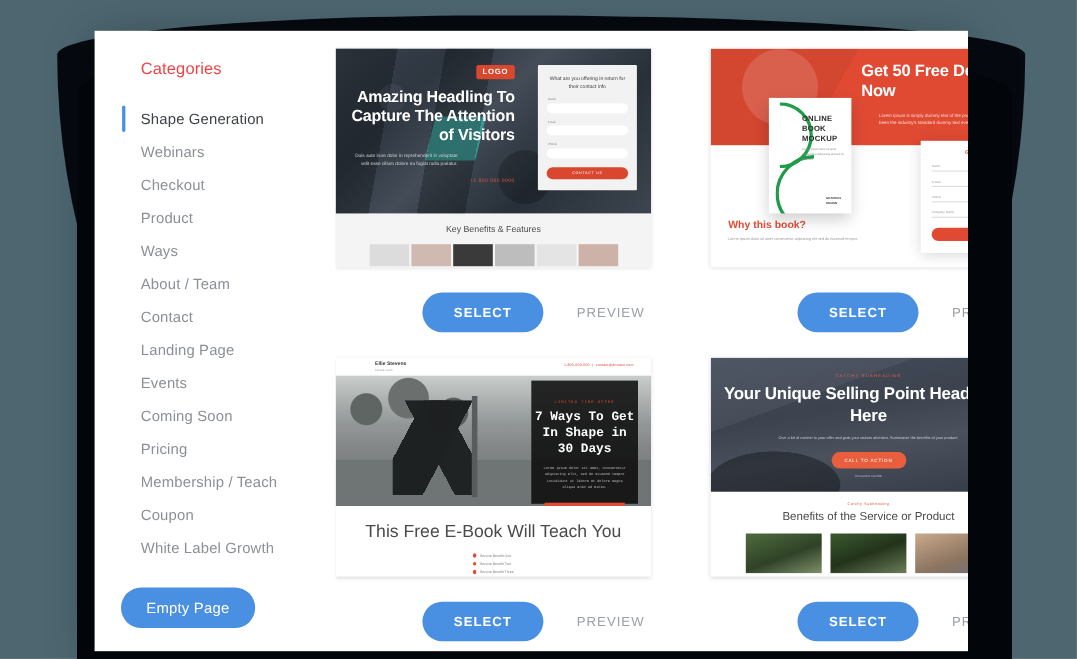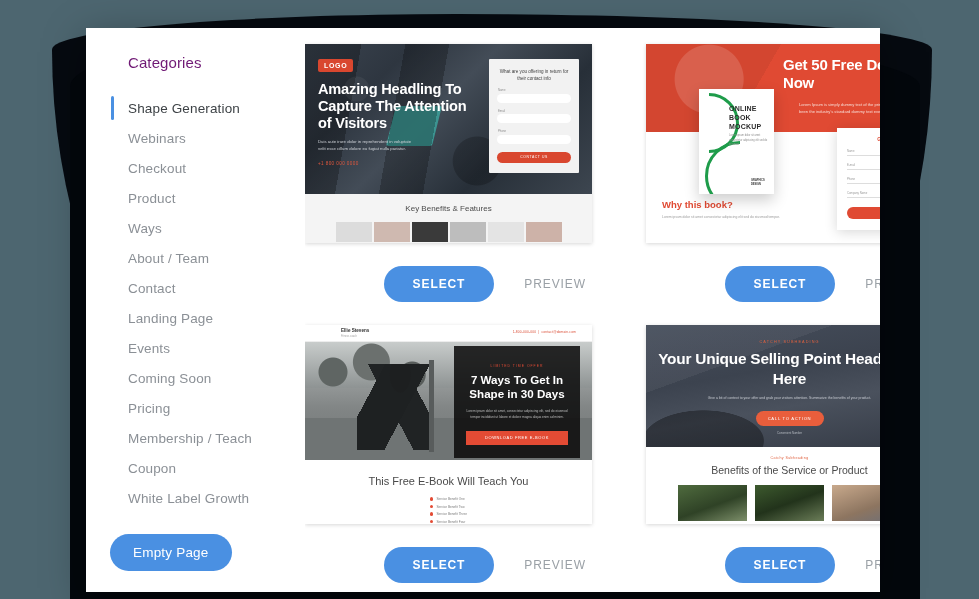--- a/index.html
+++ b/index.html
@@ -23,21 +23,21 @@
   
   #modal{
     position:absolute;left:86px;top:28px;width:794px;height:564px;
     background:#ffffff;overflow:hidden;
     box-shadow:0 10px 40px rgba(0,0,0,.35);
   }
   #modal-inner{display:flex;height:100%;width:100%;}
 
   
   .sidebar{width:219px;flex:0 0 219px;padding:26px 0 0 0;box-sizing:border-box;position:relative;}
-  .sb-title{font-size:15px;color:#701a75;padding-left:42px;margin-bottom:22px;letter-spacing:.1px;}
+  .sb-title{font-size:15px;color:#ef4444;padding-left:42px;margin-bottom:22px;letter-spacing:.1px;}
   .sb-list{list-style:none;margin:0;padding:0;}
   .sb-item{
     position:relative;font-size:13.5px;color:#8b9096;
     padding:7.5px 0 7.5px 42px;cursor:pointer;letter-spacing:.15px;
   }
   .sb-item.active{color:#3d4246;}
   .sb-item.active:before{
     content:"";position:absolute;left:25px;top:3px;bottom:3px;width:3px;
     background:#4a90e2;border-radius:2px;
   }
@@ -71,21 +71,21 @@
      linear-gradient(135deg,#3b4450 0%,#2e3640 25%,#434c57 45%,#272f38 70%,#3d4650 100%);}
   .t1-hero:after{
     content:"";position:absolute;inset:0;
     background:
       radial-gradient(circle at 18% 30%, rgba(255,255,255,.05) 0 12px, transparent 13px),
       radial-gradient(circle at 60% 78%, rgba(0,0,0,.22) 0 24px, transparent 25px),
       linear-gradient(100deg, rgba(0,0,0,.28) 0 18%, transparent 18% 32%, rgba(0,0,0,.25) 32% 46%, transparent 46%);
   }
   .t1-pool{position:absolute;left:86px;top:62px;width:46px;height:40px;background:#3c9b97;
     transform:skewX(-14deg);border-radius:2px;opacity:.92;}
-  .t1-left{position:absolute;left:13px;top:10px;width:150px;z-index:3;}
+  .t1-left{position:absolute;left:13px;top:10px;width:150px;z-index:3;text-align:right;}
   .t1-logo{display:inline-block;background:#d9472f;color:#fff;font-size:7px;font-weight:bold;
     letter-spacing:.7px;padding:3px 6px;border-radius:2px;}
   .t1-h1{color:#fff;font-size:14.6px;line-height:1.16;font-weight:bold;margin-top:9px;letter-spacing:-.2px;}
   .t1-p{color:#cfd3d8;font-size:4.3px;line-height:1.6;margin-top:7px;width:98px;}
   .t1-phone{color:#e0573d;font-size:4.6px;margin-top:8px;letter-spacing:.4px;}
   .t1-form{position:absolute;right:13px;top:15px;width:90px;background:#f2f2f2;padding:9px 8px 10px;
     box-sizing:border-box;z-index:3;border-radius:1px;}
   .t1-form-h{font-size:4.6px;color:#3d3d3d;text-align:center;line-height:1.55;}
   .t1-lbl{font-size:2.8px;color:#8d8d8d;margin:6px 0 1.5px 1px;}
   .t1-inp{height:9px;background:#fff;border-radius:5px;}
@@ -145,28 +145,28 @@
     background:radial-gradient(circle at 20% 60%,#5f6563 0 14px,transparent 15px),
                radial-gradient(circle at 52% 40%,#6b706e 0 18px,transparent 19px),
                radial-gradient(circle at 86% 66%,#585d5b 0 13px,transparent 14px);}
   .t3-ground{position:absolute;left:0;bottom:0;width:100%;height:42px;background:#6f7474;}
   .t3-runner{position:absolute;left:52px;top:22px;width:72px;height:86px;
     background:
       radial-gradient(ellipse at 60% 12%,#1d1f20 0 10px,transparent 11px),
       linear-gradient(118deg,transparent 0 24%,#1e2122 24% 62%,transparent 62%),
       linear-gradient(62deg,transparent 0 48%,#202324 48% 78%,transparent 78%);}
   .t3-post{position:absolute;left:124px;top:18px;width:5px;height:92px;background:#585c5c;}
-  .t3-panel{position:absolute;right:12px;top:4px;width:126px;height:112px;background:rgba(10,10,10,.86);z-index:4;}
+  .t3-panel{position:absolute;right:12px;top:4px;width:97px;height:112px;background:rgba(10,10,10,.86);z-index:4;font-family:Liberation Mono, monospace;}
   .t3-lt{color:#e34b34;font-size:3.4px;text-align:center;padding-top:18px;letter-spacing:1px;}
   .t3-h{color:#fff;font-size:11.6px;font-weight:bold;text-align:center;line-height:1.24;margin-top:5px;}
   .t3-p{color:#bdbdbd;font-size:3.2px;text-align:center;line-height:1.85;margin:7px 11px 0;}
   .t3-cta{margin:10px 12px 0;height:14px;background:#e34b34;color:#fff;font-size:4px;
     display:flex;align-items:center;justify-content:center;letter-spacing:.6px;}
   .t3-bot{height:65px;background:#fff;text-align:center;}
-  .t3-bh{font-size:11px;color:#4a4a4a;padding-top:15px;}
+  .t3-bh{font-size:16px;color:#4a4a4a;padding-top:15px;}
   .t3-list{margin-top:9px;display:inline-block;text-align:left;}
   .t3-li{font-size:3.2px;color:#7d7d7d;line-height:2.35;}
   .t3-li b{display:inline-block;width:3.4px;height:3.4px;background:#e34b34;border-radius:50%;
     margin-right:3px;vertical-align:middle;}
 
   
   .t4{height:199px;background:#fff;position:relative;overflow:hidden;}
   .t4-hero{height:122px;position:relative;overflow:hidden;
     background:linear-gradient(170deg,#464e5c 0%,#3c434f 38%,#4a515d 62%,#343a45 100%);}
   .t4-hero:after{content:"";position:absolute;inset:0;background:

